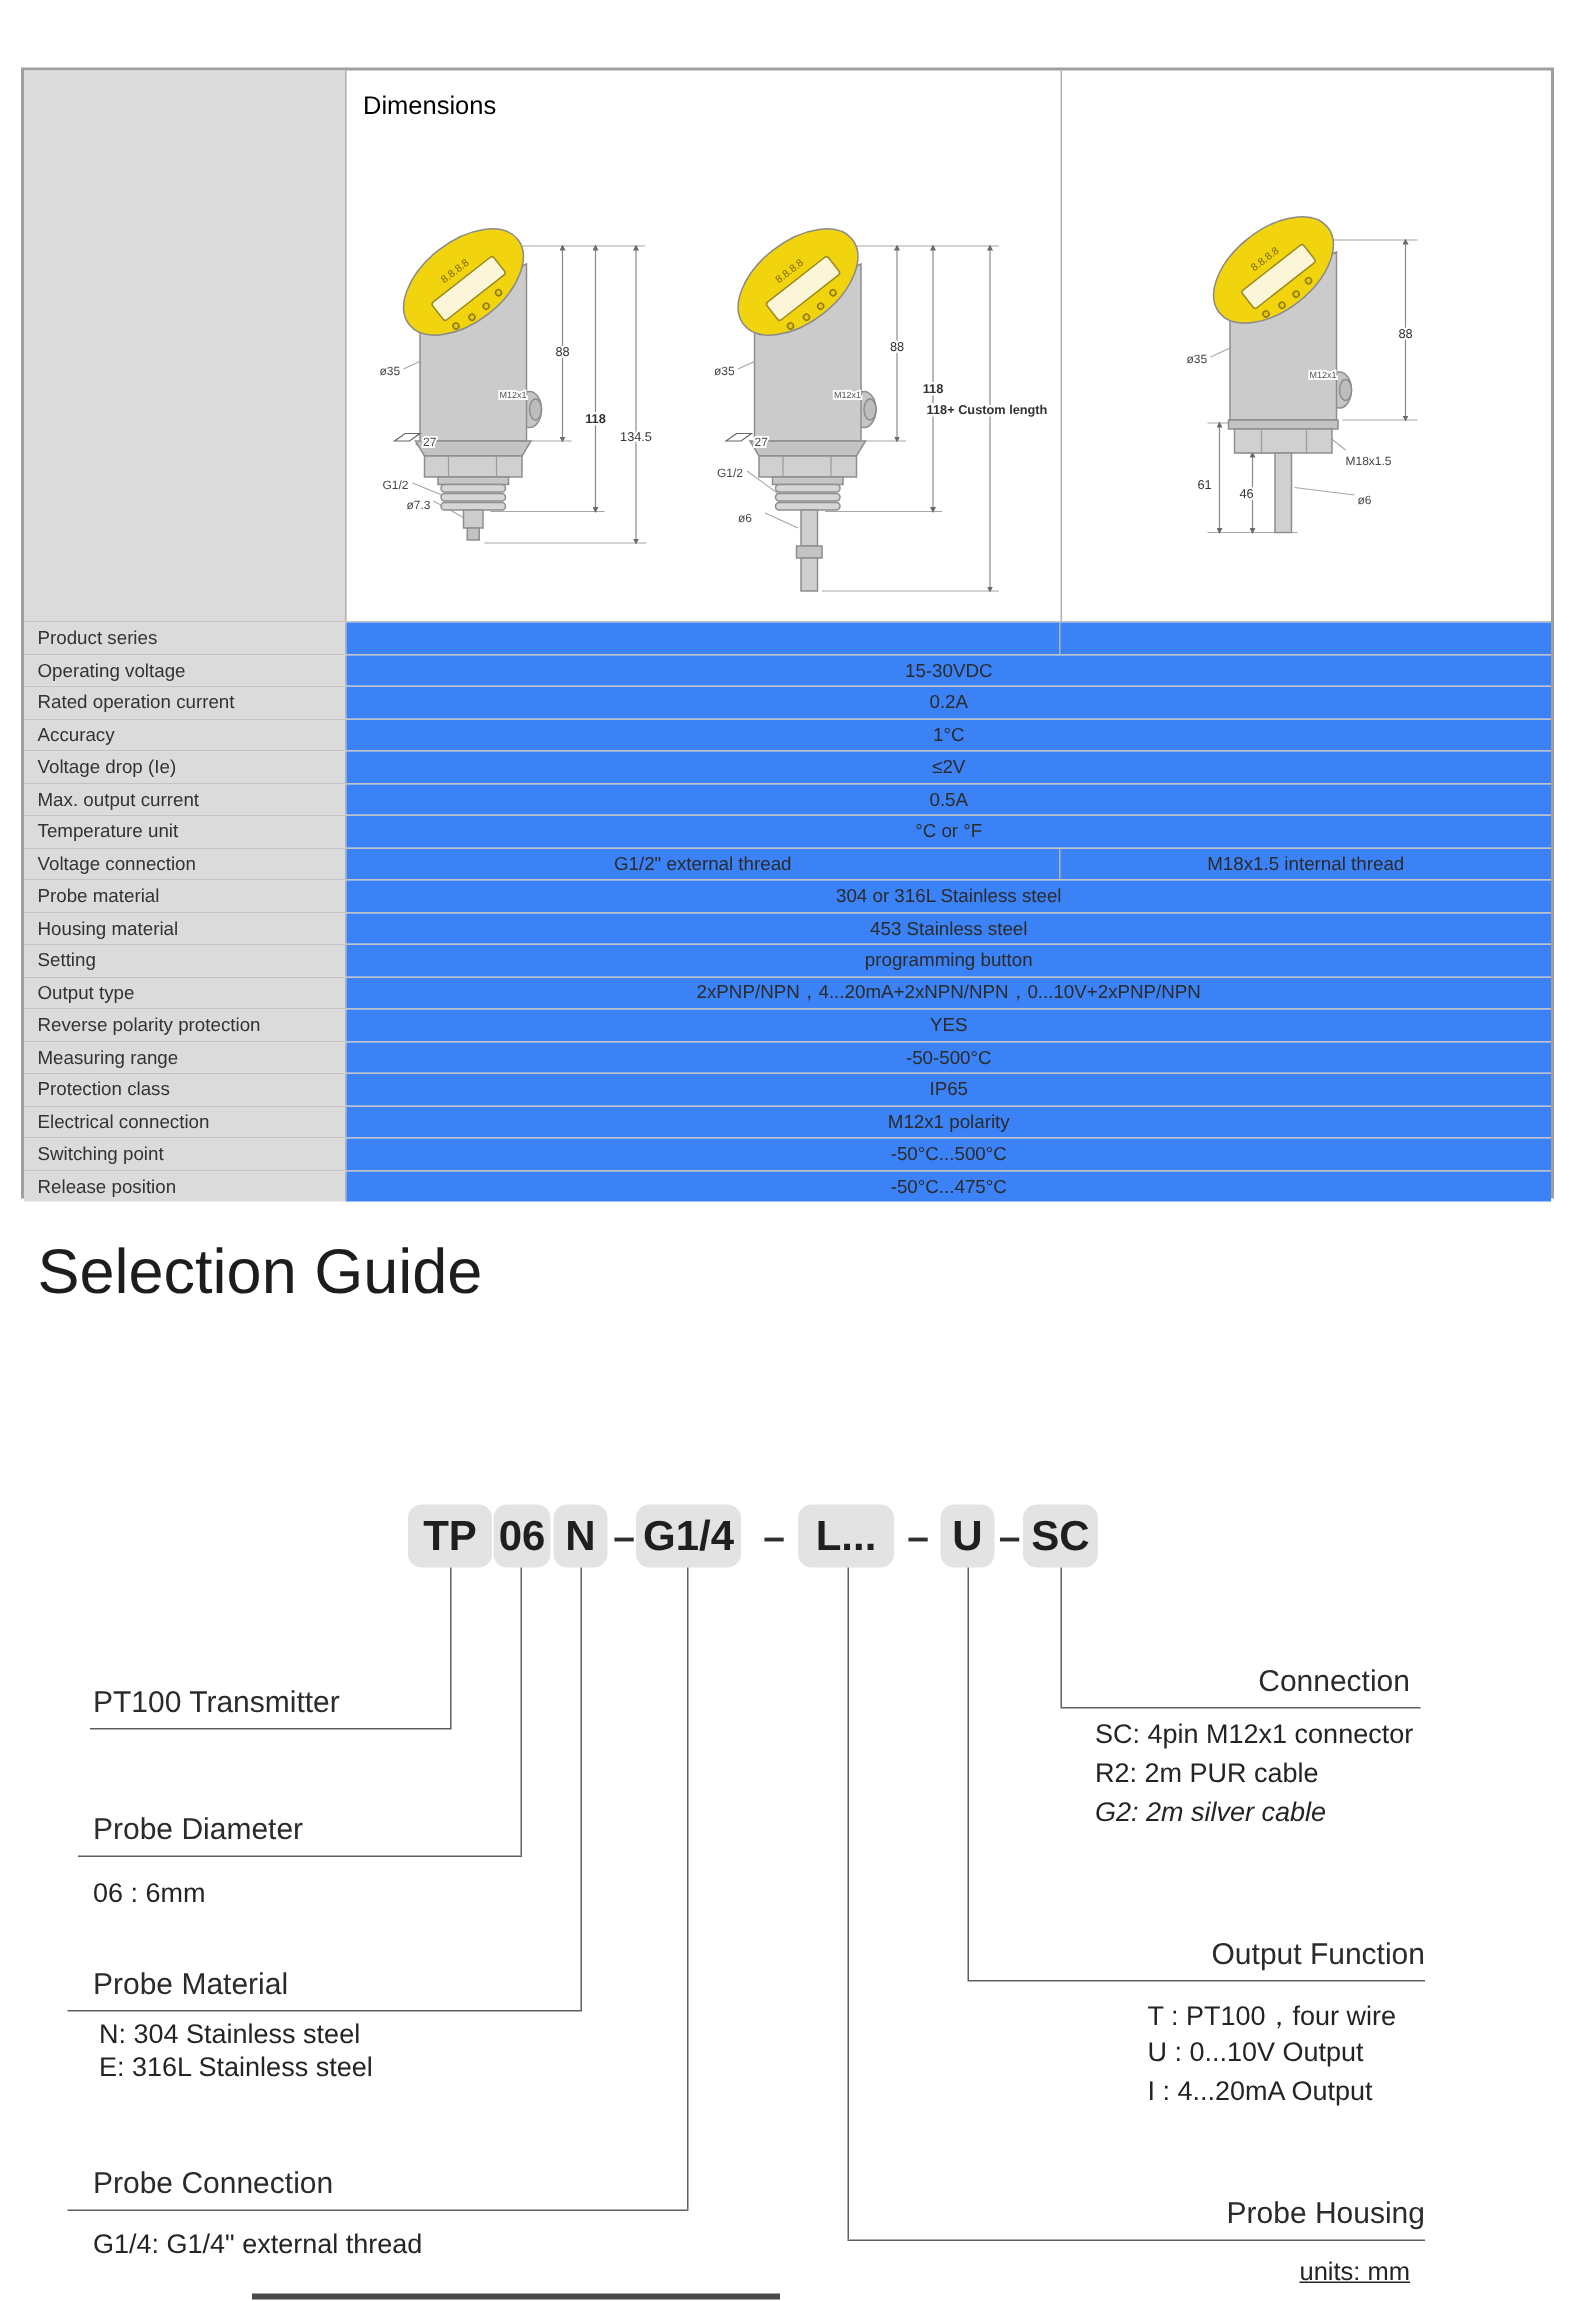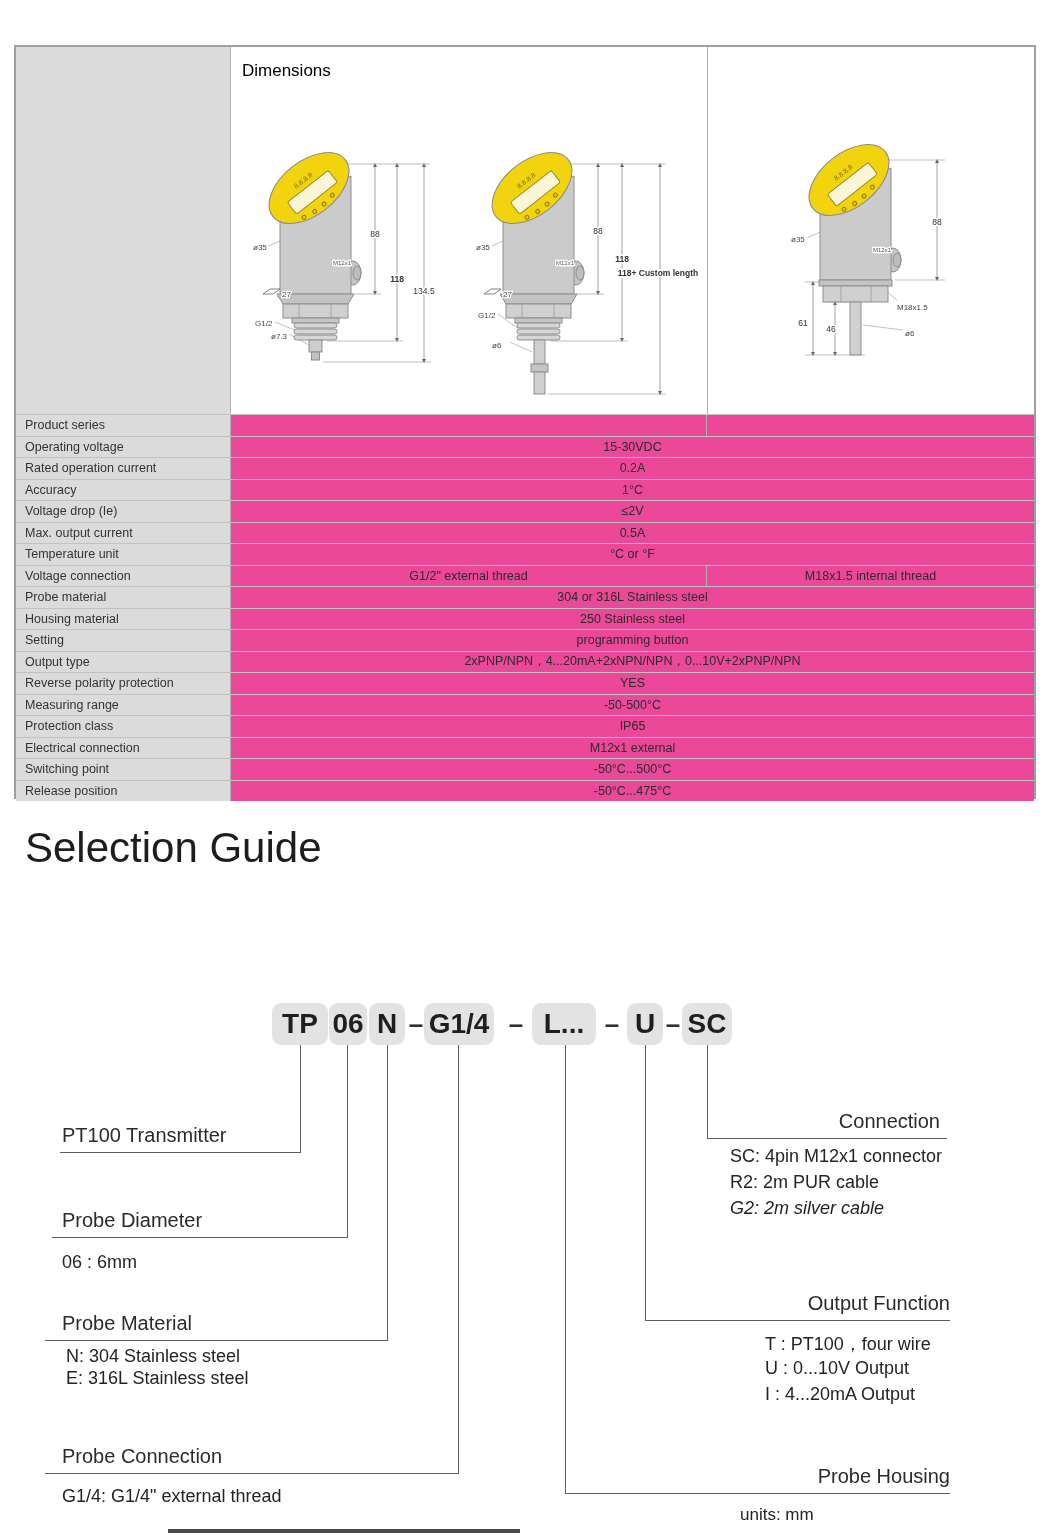--- a/index.html
+++ b/index.html
@@ -20,21 +20,21 @@
   .dim-label{
     position:absolute;left:226px;top:14px;font-size:17px;color:#000000;
   }
   .dim-divider{
     position:absolute;left:691px;top:0;width:1px;height:367px;background:#b2b2b2;
   }
   .spec-rows{position:absolute;left:0;top:367px;width:100%;}
   .spec-row{display:flex;height:21.5px;border-top:1px solid #c2c2c2;box-sizing:border-box;}
   .cell{display:flex;align-items:center;font-size:12.5px;color:#2b2b2b;box-sizing:border-box;overflow:hidden;white-space:nowrap;}
   .cell.lab{width:215px;background:#dbdbdb;padding-left:9px;border-right:1px solid #b2b2b2;color:#333;}
-  .cell.val{justify-content:center;background:#ec4899;text-align:center;}
+  .cell.val{justify-content:center;background:#3b82f6;text-align:center;}
   .cell.val.full{flex:1;}
   .cell.val.split{width:476px;border-right:1px solid #b2b2b2;}
   .cell.val.rest{flex:1;}
   .drawing{position:absolute;}
   .dimtxt{font-size:8.5px;fill:#333;text-anchor:middle;paint-order:stroke;stroke:#ffffff;stroke-width:3px;}
   .dimtxt.b{font-weight:bold;}
   .lbl{font-size:8px;fill:#474747;paint-order:stroke;stroke:#ffffff;stroke-width:2.5px;}
   .lbl.sm{font-size:6px;fill:#555;}
   
   .sg-title{position:absolute;left:25px;top:824px;font-size:42px;color:#1d1d1d;text-align:center;}
@@ -45,21 +45,21 @@
   }
   .code-dash{
     position:absolute;top:1003px;height:42px;display:flex;align-items:center;
     justify-content:center;font-size:26px;font-weight:bold;color:#2f2f2f;
   }
   .vline{position:absolute;width:1px;background:#5e5e5e;}
   .hline{position:absolute;height:1px;background:#5e5e5e;}
   .sg-head{position:absolute;font-size:20px;color:#2b2b2b;}
   .sg-head.r{text-align:right;}
   .sg-line{position:absolute;font-size:18px;color:#242424;}
-  .sg-line.r{text-align:left;}
+  .sg-line.r{text-align:right;text-decoration:underline;}
   .bottom-crop{position:absolute;left:168px;top:1529px;width:352px;height:4px;background:#4a4a4a;}
 </style>
 </head>
 <body>
 
 <div class="spec-table">
   <div class="dim-area">
     <div class="dim-left-cell"></div>
     <div class="dim-label">Dimensions</div>
     <div class="dim-divider"></div>
@@ -265,21 +265,21 @@
         <div class="cell lab">Voltage connection</div>
         <div class="cell val split">G1/2" external thread</div>
         <div class="cell val rest">M18x1.5 internal thread</div>
       </div>
       <div class="spec-row">
         <div class="cell lab">Probe material</div>
         <div class="cell val full">304 or 316L Stainless steel</div>
       </div>
       <div class="spec-row">
         <div class="cell lab">Housing material</div>
-        <div class="cell val full">250 Stainless steel</div>
+        <div class="cell val full">453 Stainless steel</div>
       </div>
       <div class="spec-row">
         <div class="cell lab">Setting</div>
         <div class="cell val full">programming button</div>
       </div>
       <div class="spec-row">
         <div class="cell lab">Output type</div>
         <div class="cell val full">2xPNP/NPN，4...20mA+2xNPN/NPN，0...10V+2xPNP/NPN</div>
       </div>
       <div class="spec-row">
@@ -289,21 +289,21 @@
       <div class="spec-row">
         <div class="cell lab">Measuring range</div>
         <div class="cell val full">-50-500°C</div>
       </div>
       <div class="spec-row">
         <div class="cell lab">Protection class</div>
         <div class="cell val full">IP65</div>
       </div>
       <div class="spec-row">
         <div class="cell lab">Electrical connection</div>
-        <div class="cell val full">M12x1 external</div>
+        <div class="cell val full">M12x1 polarity</div>
       </div>
       <div class="spec-row">
         <div class="cell lab">Switching point</div>
         <div class="cell val full">-50°C...500°C</div>
       </div>
       <div class="spec-row">
         <div class="cell lab">Release position</div>
         <div class="cell val full">-50°C...475°C</div>
       </div>
     </div>

